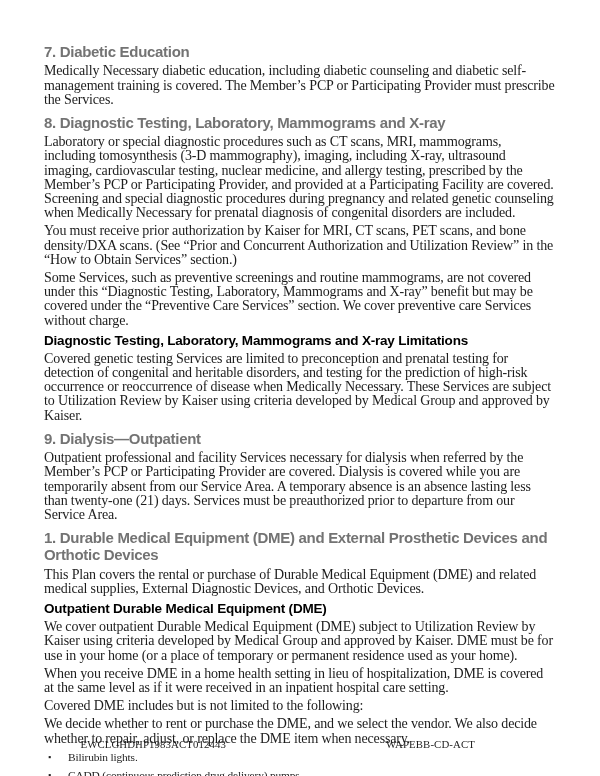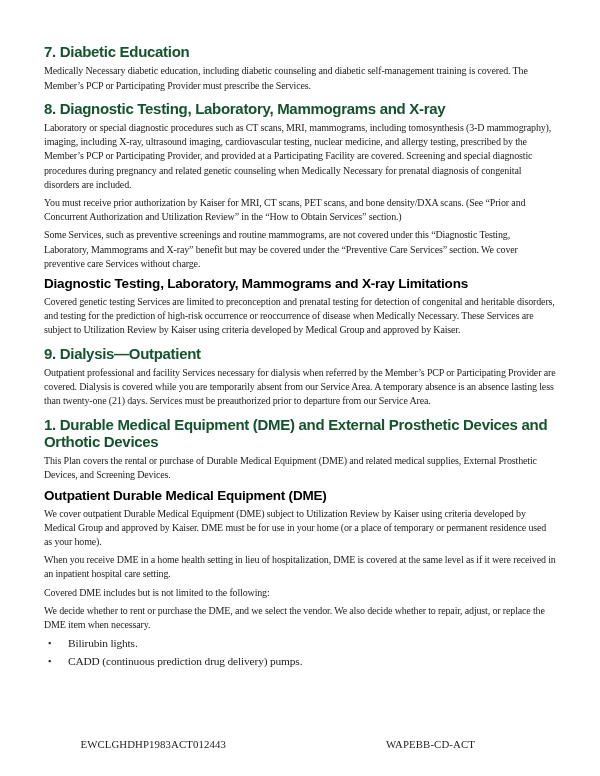--- a/index.html
+++ b/index.html
@@ -18,35 +18,35 @@
   .content {
     position: absolute;
     left: 44px; right: 44px; top: 43px;
   }
   h1.sec {
     font-family: "Liberation Sans", sans-serif;
     font-weight: bold;
     font-size: 15px;
     line-height: 17.3px;
     letter-spacing: -0.3px;
-    color: #14532d;
+    color: #737373;
     margin: 7px 0 4px 0;
   }
   h1.sec.first { margin-top: 0; }
   h2.sub {
     font-family: "Liberation Sans", sans-serif;
     font-weight: bold;
     font-size: 13.5px;
     line-height: 14px;
     letter-spacing: -0.2px;
     color: #000000;
     margin: 6px 0 4px 0;
   }
   p.body {
-    font-size: 10px;
+    font-size: 14px;
     line-height: 14.2px;
     letter-spacing: -0.15px;
     color: #1c1c1c;
     margin: 0 0 4px 0;
   }
   ul.blist {
     list-style: none;
     margin: 0; padding: 0;
   }
   ul.blist li {
@@ -93,21 +93,21 @@
     <p class="body">You must receive prior authorization by Kaiser for MRI, CT scans, PET scans, and bone density/DXA scans. (See “Prior and Concurrent Authorization and Utilization Review” in the “How to Obtain Services” section.)</p>
     <p class="body">Some Services, such as preventive screenings and routine mammograms, are not covered under this “Diagnostic Testing, Laboratory, Mammograms and X-ray” benefit but may be covered under the “Preventive Care Services” section. We cover preventive care Services without charge.</p>
 
     <h2 class="sub">Diagnostic Testing, Laboratory, Mammograms and X-ray Limitations</h2>
     <p class="body">Covered genetic testing Services are limited to preconception and prenatal testing for detection of congenital and heritable disorders, and testing for the prediction of high-risk occurrence or reoccurrence of disease when Medically Necessary. These Services are subject to Utilization Review by Kaiser using criteria developed by Medical Group and approved by Kaiser.</p>
 
     <h1 class="sec">9. Dialysis—Outpatient</h1>
     <p class="body">Outpatient professional and facility Services necessary for dialysis when referred by the Member’s PCP or Participating Provider are covered. Dialysis is covered while you are temporarily absent from our Service Area. A temporary absence is an absence lasting less than twenty-one (21) days. Services must be preauthorized prior to departure from our Service Area.</p>
 
     <h1 class="sec">1. Durable Medical Equipment (DME) and External Prosthetic Devices and Orthotic Devices</h1>
-    <p class="body">This Plan covers the rental or purchase of Durable Medical Equipment (DME) and related medical supplies, External Prosthetic Devices, and Screening Devices.</p>
+    <p class="body">This Plan covers the rental or purchase of Durable Medical Equipment (DME) and related medical supplies, External Diagnostic Devices, and Orthotic Devices.</p>
 
     <h2 class="sub">Outpatient Durable Medical Equipment (DME)</h2>
     <p class="body">We cover outpatient Durable Medical Equipment (DME) subject to Utilization Review by Kaiser using criteria developed by Medical Group and approved by Kaiser. DME must be for use in your home (or a place of temporary or permanent residence used as your home).</p>
     <p class="body">When you receive DME in a home health setting in lieu of hospitalization, DME is covered at the same level as if it were received in an inpatient hospital care setting.</p>
     <p class="body">Covered DME includes but is not limited to the following:</p>
     <p class="body">We decide whether to rent or purchase the DME, and we select the vendor. We also decide whether to repair, adjust, or replace the DME item when necessary.</p>
 
     <ul class="blist">
       <li>
         <span class="marker">▪</span>

